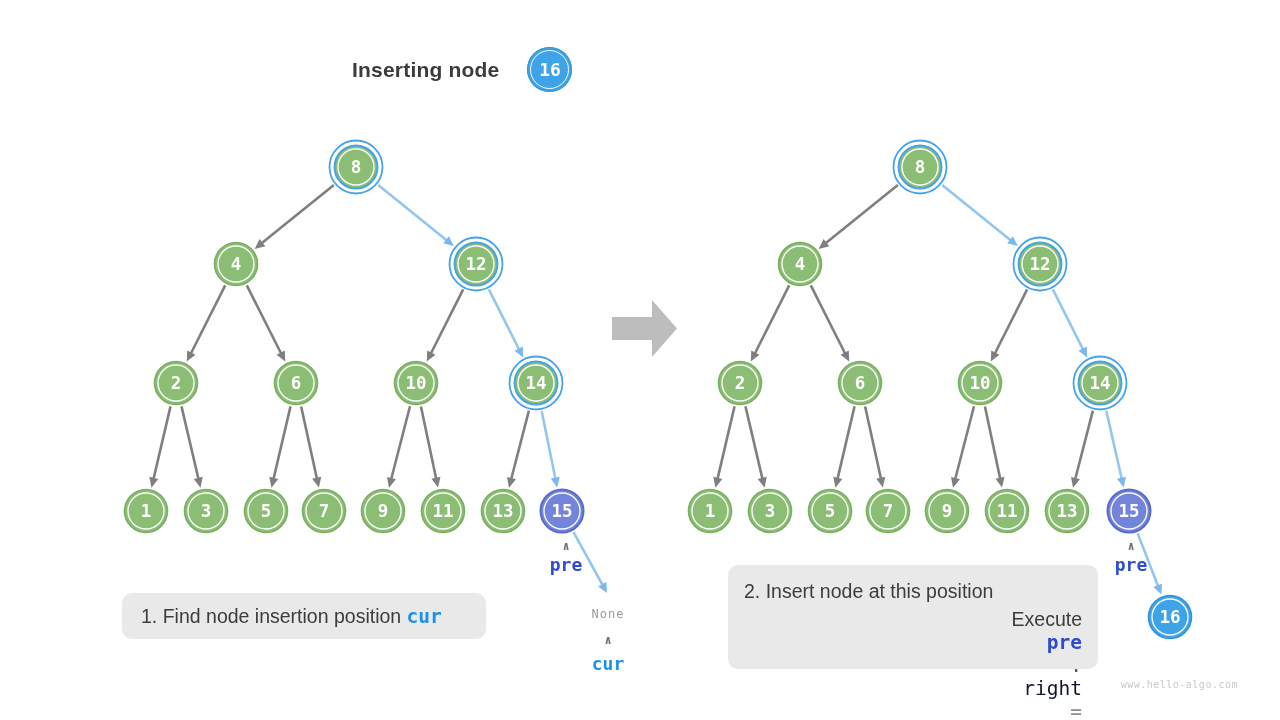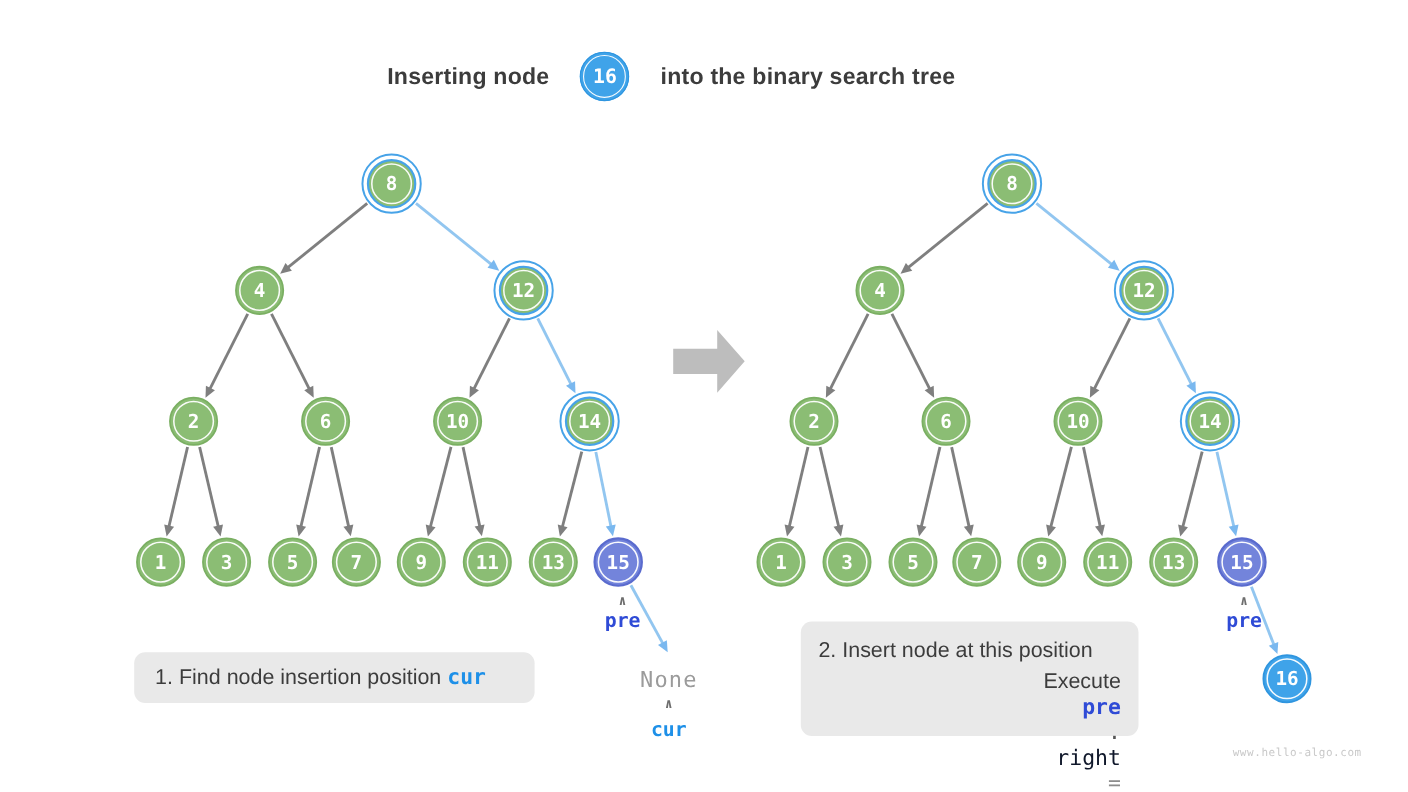--- a/index.html
+++ b/index.html
@@ -27,47 +27,46 @@
   }
 
   
   #tree-svg{position:absolute;left:0;top:0;}
   #label-layer{position:absolute;left:0;top:0;width:1280px;height:720px;pointer-events:none;}
   .diagram-label{position:absolute;transform:translateX(-50%);white-space:nowrap;
     font-family:"DejaVu Sans Mono","Liberation Mono",monospace;text-align:center;}
   .lbl-caret{font-size:12px;font-weight:bold;line-height:1;}
   .lbl-pre{font-size:18px;font-weight:bold;line-height:1;}
   .lbl-cur{font-size:18px;font-weight:bold;line-height:1;}
-  .lbl-none{font-size:20px;line-height:1;letter-spacing:1px;}
+  .lbl-none{font-size:12px;line-height:1;letter-spacing:1px;}
 
   
   .caption-box{position:absolute;border-radius:10px;color:#3C3C3C;}
   #caption-1{left:122px;top:593px;width:364px;height:46px;display:flex;align-items:center;padding-left:19px;box-sizing:border-box;}
   #caption-1 .cap-text{font-size:19.5px;}
   .code-chip{font-weight:bold;font-size:19.5px;}
-  #caption-2{left:728px;top:565px;width:307px;height:104px;box-sizing:border-box;padding:15px 16px 0 16px;}
+  #caption-2{left:728px;top:565px;width:370px;height:104px;box-sizing:border-box;padding:15px 16px 0 16px;}
   #caption-2 .cap-line1{font-size:19.5px;}
   #caption-2 .cap-line2{display:flex;align-items:flex-end;margin:5px 0 0 28px;font-size:19.5px;flex-direction:column;}
   .code-gray{font-size:19.5px;}
   #caption-2 .blue-badge{width:43px;height:43px;margin-left:10px;}
 
   #watermark{
     position:absolute;right:42px;top:679px;font-size:10px;letter-spacing:.5px;
     font-family:"DejaVu Sans Mono","Liberation Mono",monospace;
   }
 </style>
 </head>
 <body style="color: rgb(60, 60, 60);">
 
 <div id="title-row">
   <span class="title-text">Inserting node</span>
   <span class="blue-badge" style="background: rgb(63, 163, 233); box-shadow: rgb(47, 149, 223) 0px 0px 0px 1px inset;">
     <span class="badge-val">16</span>
   </span>
-  <span class="title-text">into the binary search tree</span>
 </div>
 
 <svg id="tree-svg" width="1280" height="720">
     <g>
       <line x1="333.8356230019572" y1="184.91620474008462" x2="261.27516675215406" y2="243.5692402086754" stroke="#7F7F7F" stroke-width="2.6"></line>
       <polygon points="254.66473852466763,248.9126696925603 259.54997460101987,239.04887384723247 265.33345121887174,246.2036902816884" fill="#7F7F7F"></polygon>
     </g>
     <g>
       <line x1="378.1643769980428" y1="184.91620474008462" x2="447.2251947744707" y2="240.74036577603047" stroke="#92C6F0" stroke-width="2.6"></line>
       <polygon points="453.8356230019572,246.08379525991538 443.166910307753,243.37481584904347 448.9503869256049,236.21999941458753" fill="#7AB8EF"></polygon>

